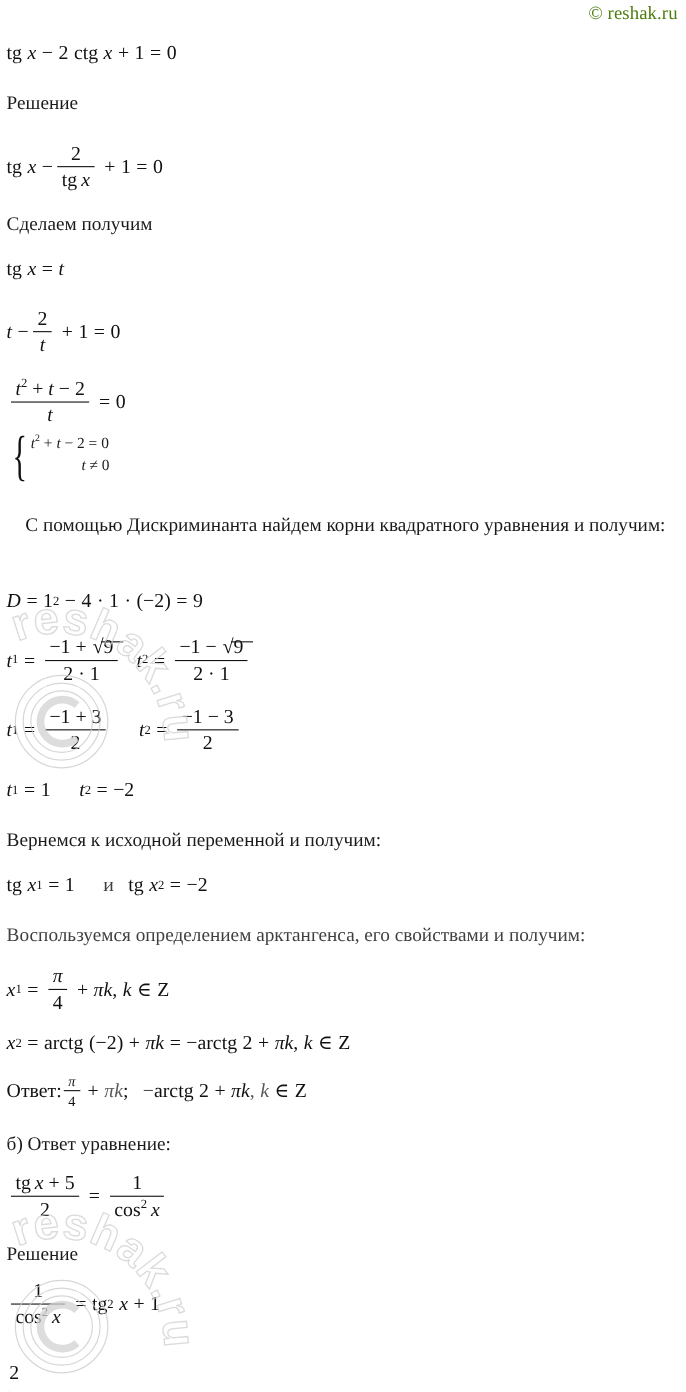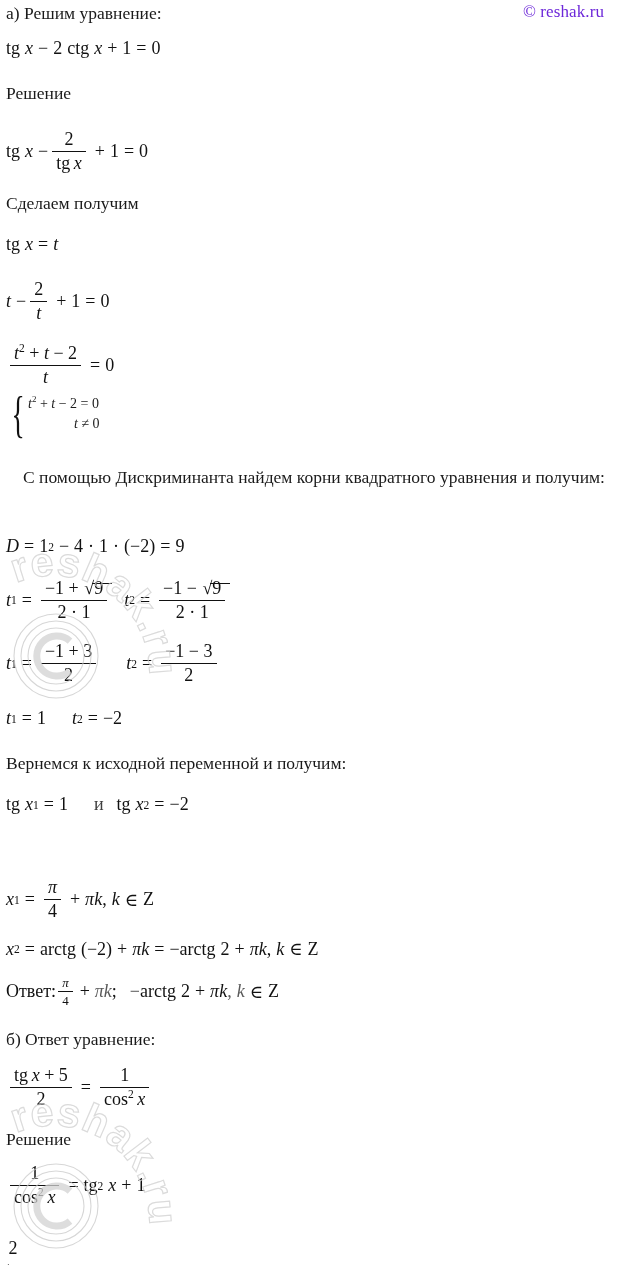--- a/index.html
+++ b/index.html
@@ -32,26 +32,26 @@
     z-index: 5;
     opacity: .75;
   }
   .wm svg { display:block; width:100%; height:100%; }
   .wm-a { left: 8px; top: 548px; }
   .wm-b { left: 8px; top: 1098px; }
 
   
   .copyright {
     position: absolute;
-    right: 20px;
+    right: 8px;
     top: 2px;
     font-family: "Liberation Serif", "DejaVu Serif", serif;
     font-size: 17px;
     letter-spacing: .1px;
-    color: #6d28d9;
+    color: #4d7c0f;
     white-space: nowrap;
     z-index: 6;
   }
 
   
   .row {
     position: absolute;
     left: 6px;
     z-index: 2;
     white-space: nowrap;
@@ -140,21 +140,20 @@
   .faint { color: #5a5a5a; }
   .faint2 { color: #3f3f3f; }
 </style>
 </head>
 <body>
 
 <div class="page">
 
   <div class="copyright">© reshak.ru</div>
 
-  <div class="row prose" style="top:2px;">а) Решим уравнение:</div>
 
   <div class="row mathline" style="top:38px;">
     <span class="up">tg</span><span class="sp"></span><span class="it">x</span><span class="sp"></span>−<span class="sp"></span>2<span class="sp"></span><span class="up">ctg</span><span class="sp"></span><span class="it">x</span><span class="sp"></span>+<span class="sp"></span>1<span class="sp"></span>=<span class="sp"></span>0
   </div>
 
   <div class="row prose" style="top:82px;">Решение</div>
 
   <div class="row mathline" style="top:130px;">
     <span class="up">tg</span><span class="sp"></span><span class="it">x</span><span class="sp"></span>−
     <span class="frac">
@@ -241,20 +240,21 @@
   <div class="row mathline" style="top:708px;">
     <span class="it">t</span><sub class="mx">1</sub><span class="sp"></span>=<span class="sp"></span>1<span class="spww"></span><span class="it">t</span><sub class="mx">2</sub><span class="sp"></span>=<span class="sp"></span>−2
   </div>
 
   <div class="row prose" style="top:752px;">Вернемся к исходной переменной и получим:</div>
 
   <div class="row mathline" style="top:794px;">
     <span class="up">tg</span><span class="sp"></span><span class="it">x</span><sub class="mx">1</sub><span class="sp"></span>=<span class="sp"></span>1<span class="spww"></span><span class="faint2">и</span><span class="spw"></span><span class="up">tg</span><span class="sp"></span><span class="it">x</span><sub class="mx">2</sub><span class="sp"></span>=<span class="sp"></span>−2
   </div>
 
+  <div class="row prose faint2" style="top:838px; width:618px;">Воспользуемся определением арктангенса, его свойствами и получим:</div>
 
   <div class="row mathline" style="top:878px;">
     <span class="it">x</span><sub class="mx">1</sub><span class="sp"></span>=<span class="sp"></span>
     <span class="frac">
       <span class="num it">π</span>
       <span class="bar"></span>
       <span class="den">4</span>
     </span>
     <span class="sp"></span>+<span class="sp"></span><span class="it">πk</span>,<span class="sp"></span><span class="it">k</span><span class="sp"></span>∈<span class="sp"></span>Z
   </div>

